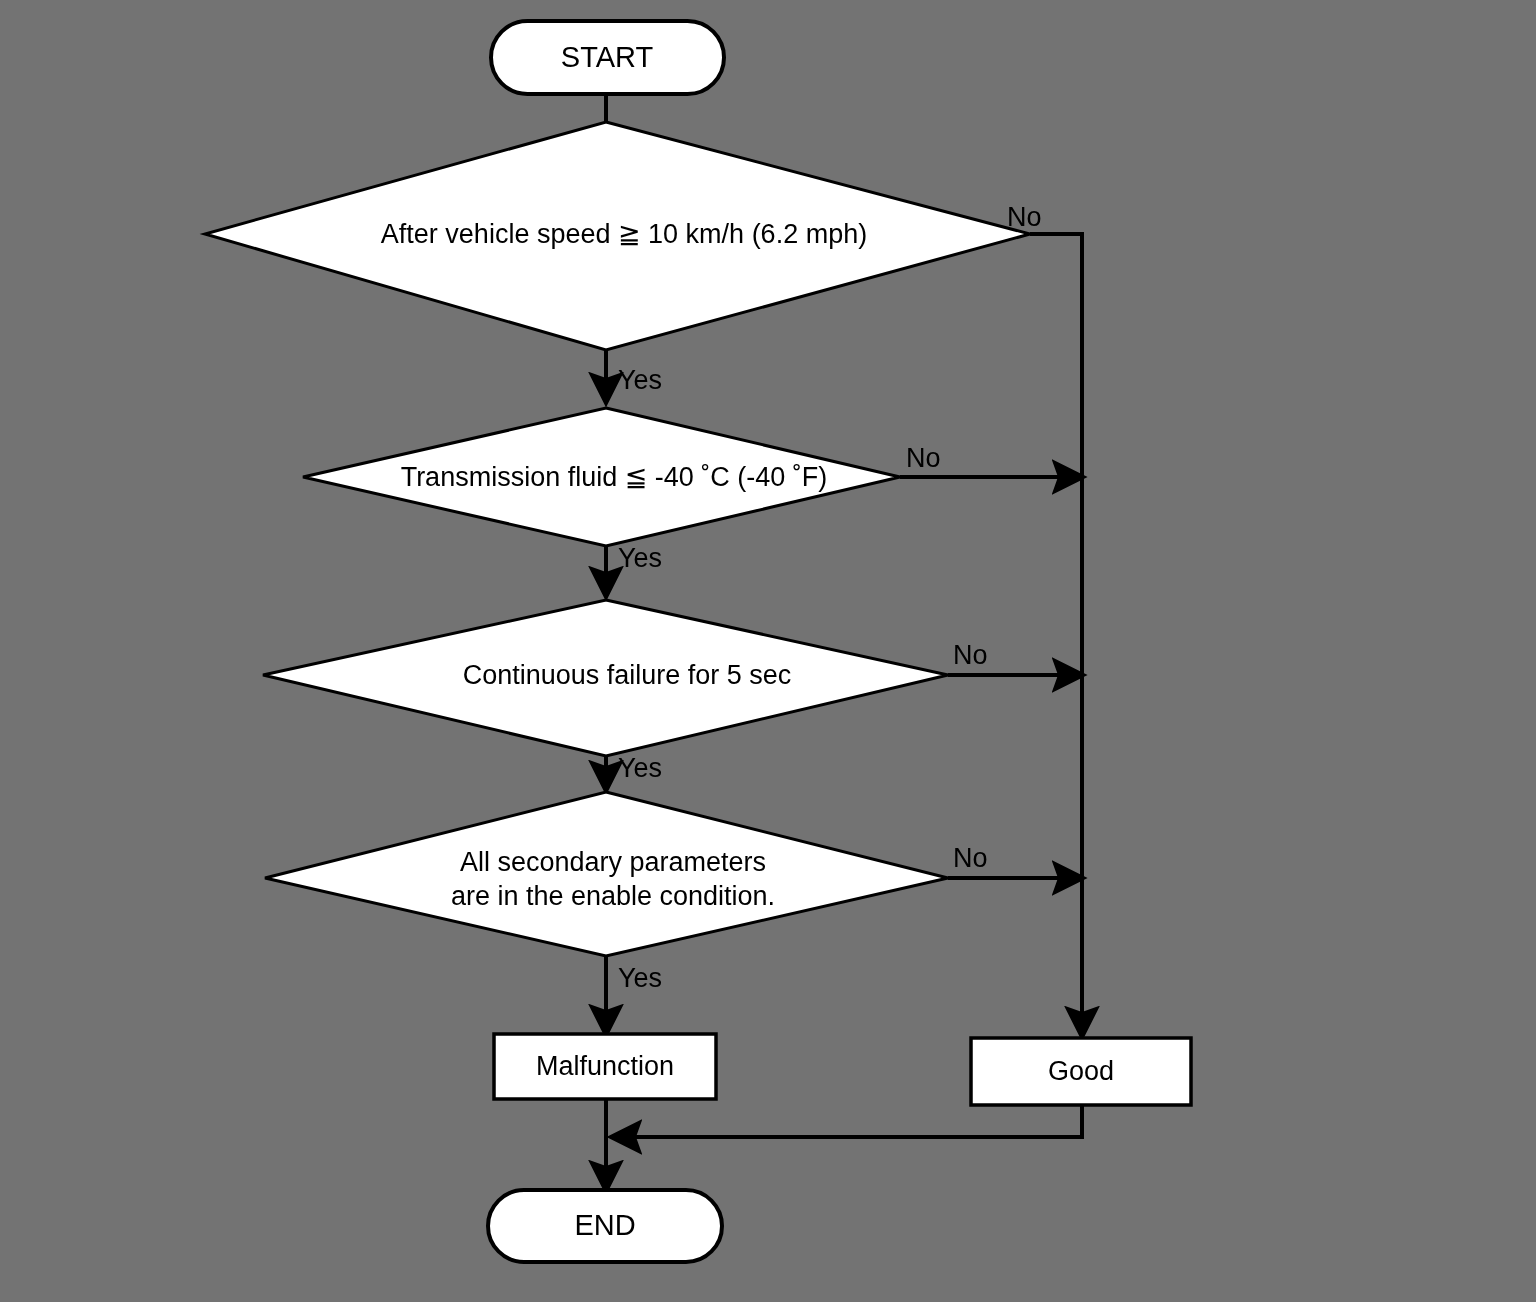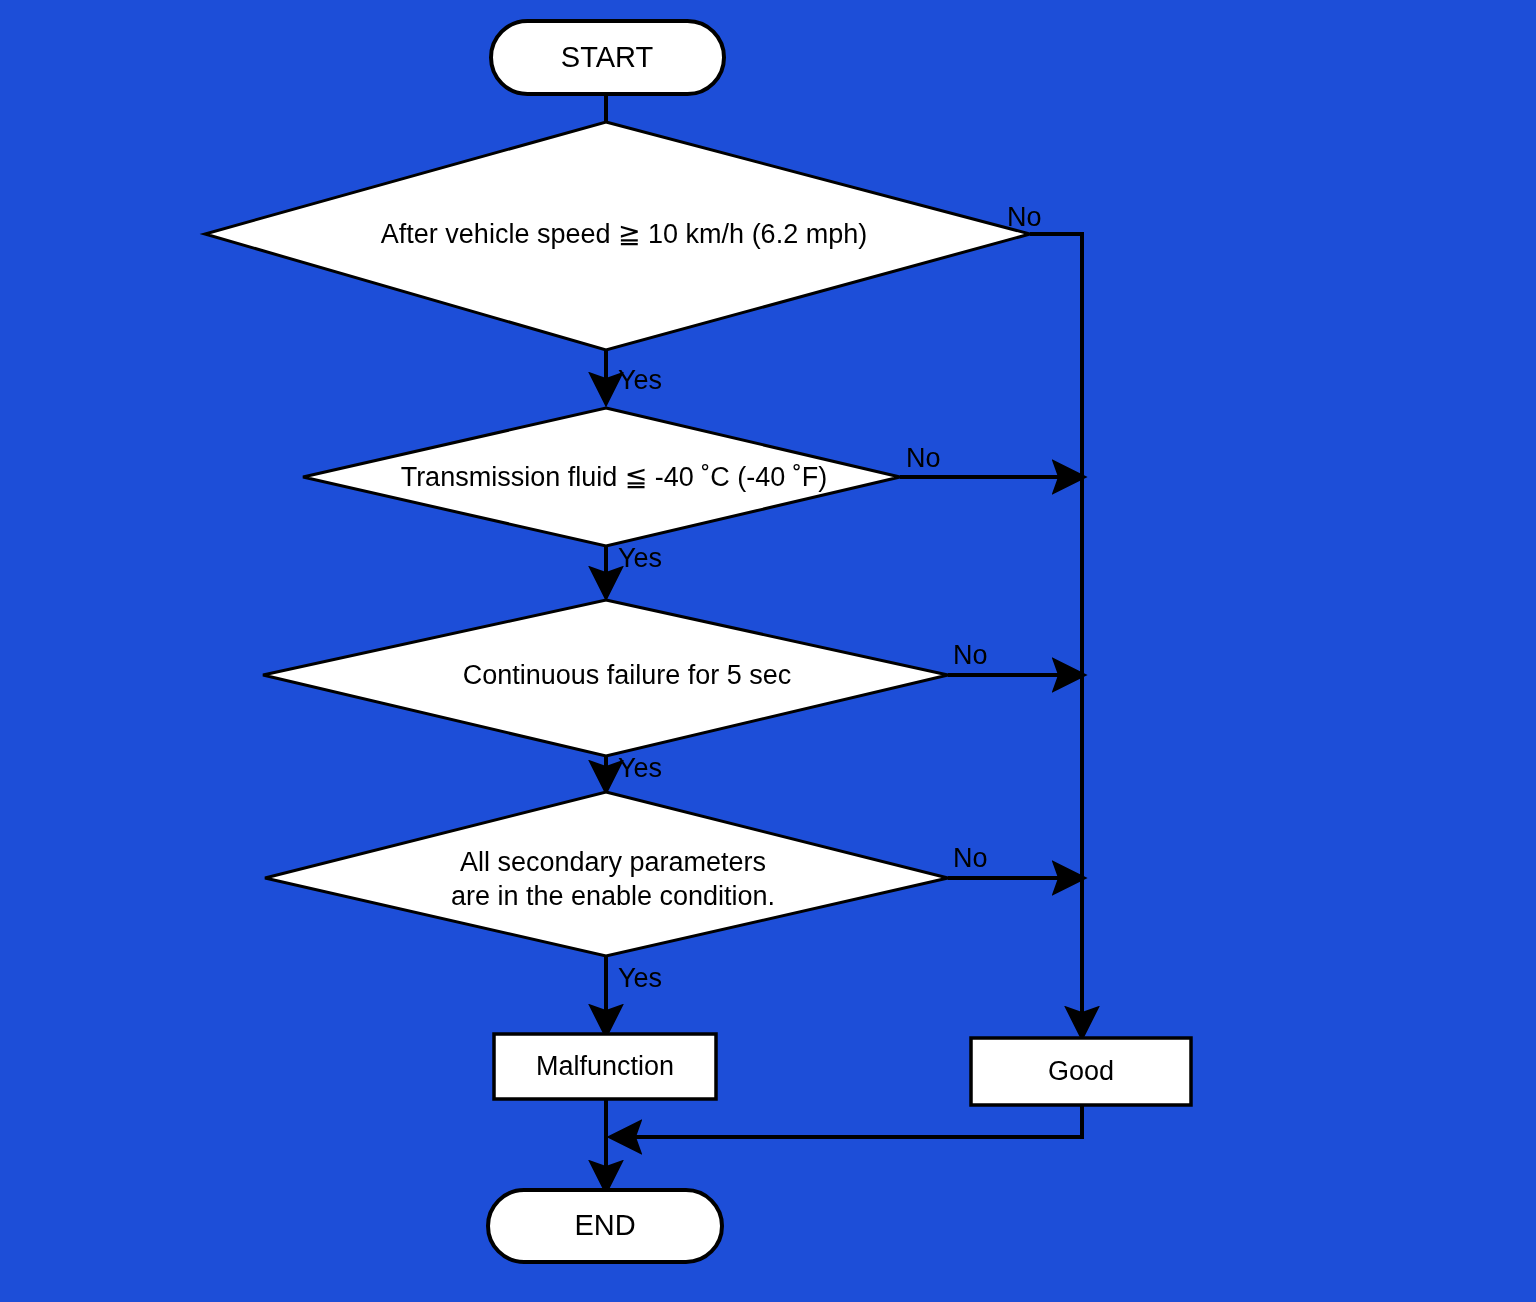--- a/index.html
+++ b/index.html
@@ -8,21 +8,21 @@
     padding: 0;
     background: #ffffff;
   }
   body {
     font-family: "Liberation Sans", sans-serif;
   }
   #flowchart-root {
     position: relative;
     width: 1536px;
     height: 1302px;
-    background: #1d4ed8;
+    background: #737373;
     overflow: hidden;
   }
   #flow-svg {
     position: absolute;
     left: 0;
     top: 0;
     width: 1536px;
     height: 1302px;
   }
   .node-text {

